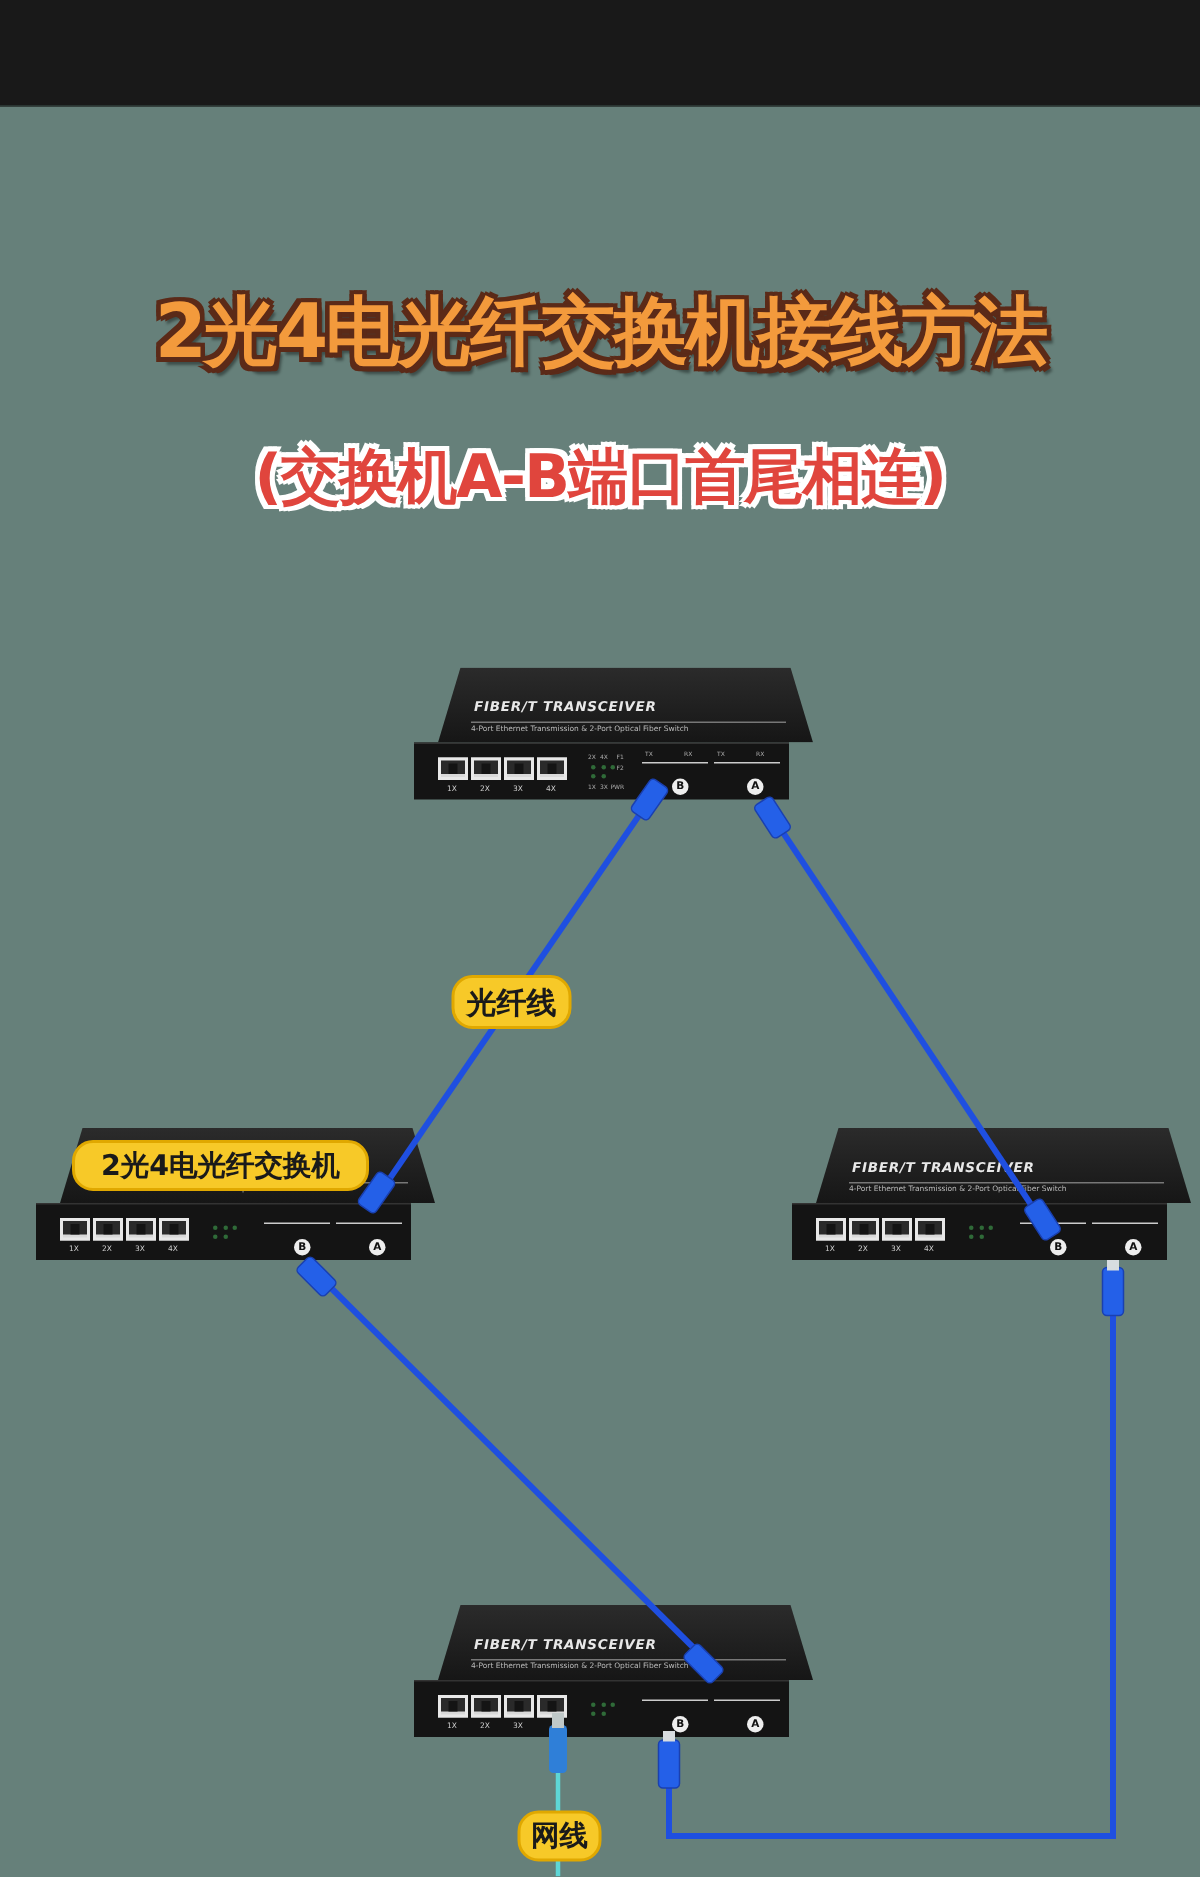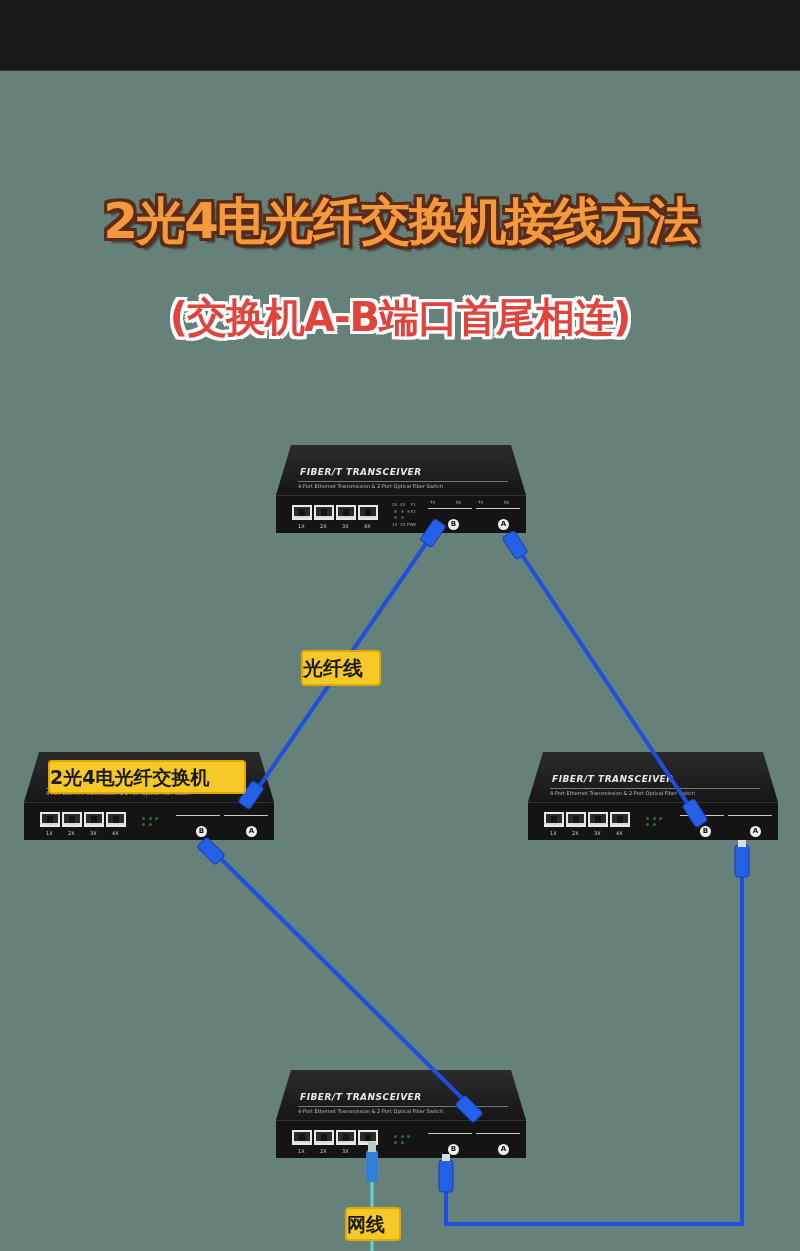--- a/index.html
+++ b/index.html
@@ -15,38 +15,38 @@
   }
   .subtitle {
     position: absolute; left: 0; top: 290px; width: 800px; text-align: center;
     font-weight: bold; font-size: 40px; color: #e0453d; letter-spacing: -1px;
     text-shadow: -3px -3px 0 #fff, 3px -3px 0 #fff, -3px 3px 0 #fff, 3px 3px 0 #fff,
                  0 -3px 0 #fff, 0 3px 0 #fff, -3px 0 0 #fff, 3px 0 0 #fff;
   }
   svg.wires { position: absolute; left: 0; top: 0; width: 800px; height: 1251px; }
   .device { position: absolute; width: 250px; height: 90px; }
   .dev-top {
-    position: absolute; left: 0; top: 0; width: 250px; height: 50px;
+    position: absolute; left: 16px; top: 0; width: 250px; height: 50px;
     background: linear-gradient(#2b2b2b, #161616);
     clip-path: polygon(6% 0, 94% 0, 100% 100%, 0 100%);
   }
   .dev-brand { position: absolute; left: 24px; top: 22px; font-size: 9px; font-style: italic; font-weight: bold; color: #e8e8e8; letter-spacing: 0.5px; white-space: nowrap; }
   .dev-sub { position: absolute; left: 22px; top: 36px; font-size: 5px; color: #bbb; white-space: nowrap; border-top: 1px solid #777; padding-top: 1px; width: 210px; }
   .dev-front { position: absolute; left: 0; top: 50px; width: 250px; height: 38px; background: #141414; border-top: 1px solid #333; }
   .rj45 { position: absolute; top: 9px; width: 20px; height: 15px; background: #d9d9d9; border: 2px solid #e8e8e8; }
   .rj45::after { content: ""; position: absolute; left: 5px; top: 2px; width: 6px; height: 7px; background: #141414; }
   .rj45::before { content: ""; position: absolute; left: 0; top: 0; width: 16px; height: 9px; background: #2a2a2a; }
   .port-lbl { position: absolute; top: 27px; font-size: 5px; color: #ccc; }
   .led-lbl { position: absolute; font-size: 4px; color: #aaa; }
   .led { position: absolute; width: 3px; height: 3px; border-radius: 50%; background: #2f6a38; }
   .fiber-box { position: absolute; top: 4px; width: 54px; height: 30px; }
   .fiber-lbl { position: absolute; top: 0; font-size: 4px; color: #aaa; }
   .fiber-bar { position: absolute; left: 4px; top: 8px; width: 44px; height: 1px; background: #ccc; }
   .port-badge { position: absolute; width: 11px; height: 11px; border-radius: 50%; background: #eee; color: #111; font-size: 7px; font-weight: bold; text-align: center; line-height: 11px; }
-  .label-tag { position: absolute; background: #f7c928; border: 2px solid #e0a800; border-radius: 4px; color: #1a1a1a; font-weight: bold; text-align: left; }
+  .label-tag { position: absolute; background: #f7c928; border: 2px solid #e0a800; border-radius: 14px; color: #1a1a1a; font-weight: bold; text-align: center; }
 </style>
 </head>
 <body>
 
 <div class="topbar"></div>
 
 <div class="title">2光4电光纤交换机接线方法</div>
 <div class="subtitle">(交换机A-B端口首尾相连)</div>
 
 <div class="device" style="left:276px; top:445px;">

